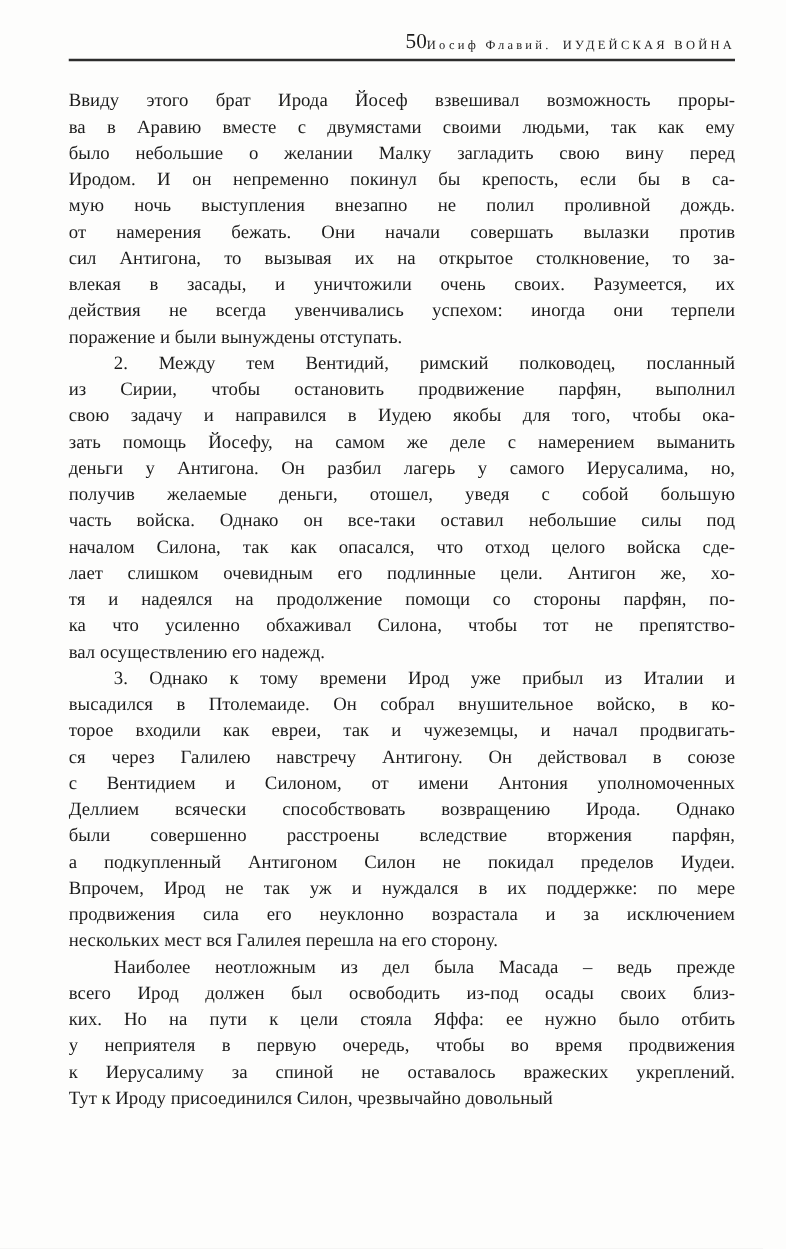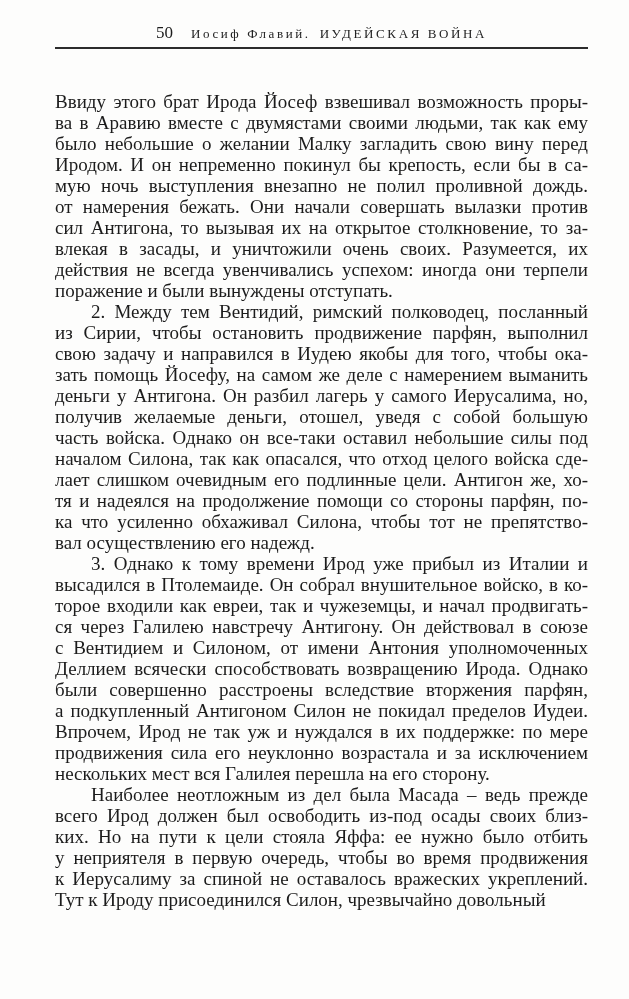--- a/index.html
+++ b/index.html
@@ -13,46 +13,45 @@
     height: 999px;
     margin: 0 auto;
     background: #fdfdfc;
     font-family: "Liberation Serif", serif;
     color: #1c1c1c;
     box-sizing: border-box;
     overflow: hidden;
   }
   .header {
     display: flex;
-    justify-content: center;
+    justify-content: flex-end;
     align-items: flex-end;
     margin: 24px 41px 5px 55px;
   }
   .pagenum {
     font-size: 17px;
     line-height: 18px;
   }
   .running-title {
-    font-size: 13px;
+    font-size: 10px;
     letter-spacing: 2.6px;
     white-space: nowrap;
     color: #222;
-    margin-left: 18px;
   }
   .running-title .book {
     margin-left: 9px;
   }
   .rule {
     height: 2px;
     background: #2c2c2c;
     margin: 0 41px 0 55px;
   }
   .text-block {
-    margin: 42px 41px 0 55px;
-    font-size: 19px;
+    margin: 22px 41px 0 55px;
+    font-size: 15px;
     line-height: 21px;
   }
   .line {
     text-align: justify;
     text-align-last: justify;
   }
   .line.end {
     text-align-last: left;
   }
   .line.indent {

